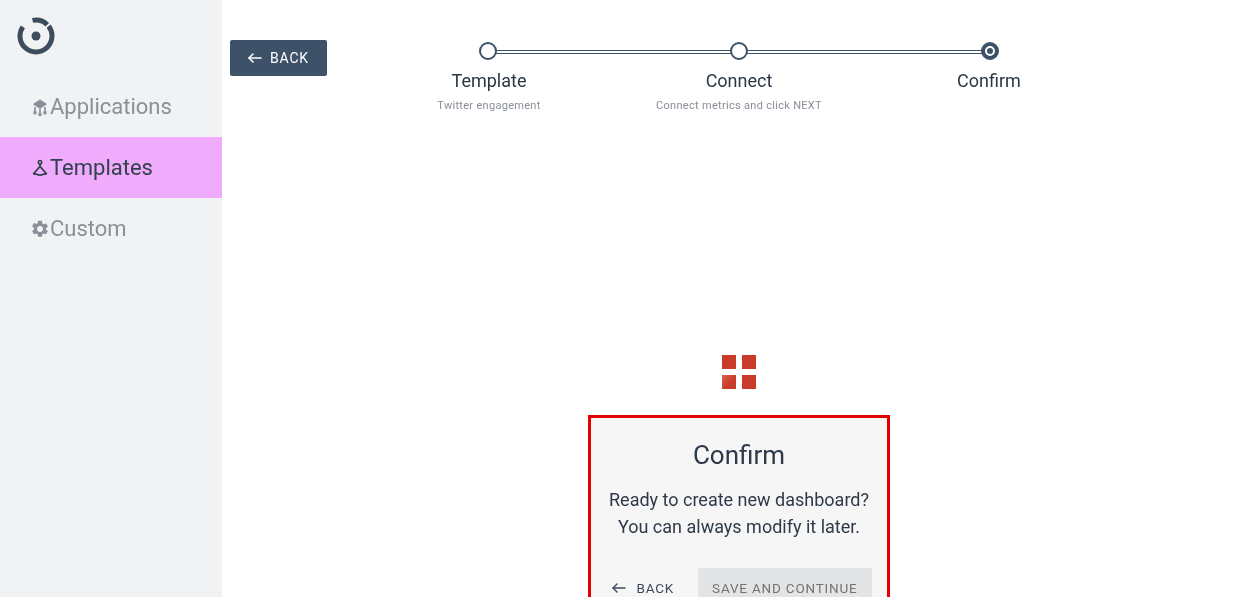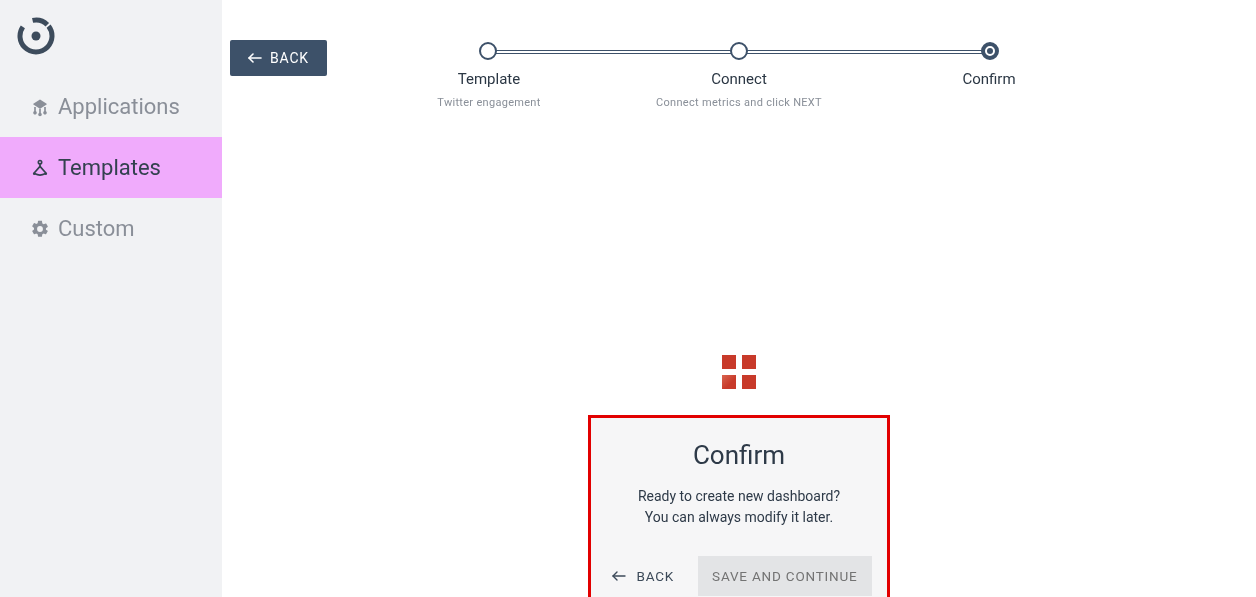--- a/index.html
+++ b/index.html
@@ -27,21 +27,21 @@
       padding: 16px;
     }
     .nav-item {
       display: flex;
       align-items: center;
       padding: 18px 16px 18px 30px;
       color: #8a8f98;
       font-size: 22px;
       font-weight: 400;
       cursor: pointer;
-      gap: 8px;
+      gap: 0;
     }
     .nav-item.active {
       background: #f0abfc;
       color: #33414f;
     }
     .nav-item .nav-icon {
       width: 20px;
       height: 20px;
       flex-shrink: 0;
     }
@@ -108,21 +108,21 @@
     }
     .stepper-v2 .dot.d1 { left: 0; }
     .stepper-v2 .dot.d2 { left: 50%; transform: translateX(-50%); }
     .stepper-v2 .dot.d3 { right: 0; border-width: 4px; }
     .stepper-v2 .dot.d3::after {
       content:""; position:absolute; width:6px; height:6px; background:#3d5169;
       border-radius:50%; top:50%; left:50%; transform:translate(-50%,-50%);
     }
     .stepper-v2 .labels { position:absolute; top:28px; left:0; right:0; }
     .stepper-v2 .lbl { position:absolute; text-align:center; }
-    .stepper-v2 .lbl .t { font-size:15px; color:#2b3744; }
+    .stepper-v2 .lbl .t { font-size:18px; color:#2b3744; }
     .stepper-v2 .lbl .s { font-size:11px; color:#898f98; margin-top:8px; letter-spacing:0.3px; }
     .stepper-v2 .lbl.l1 { left:-60px; width:140px; }
     .stepper-v2 .lbl.l2 { left:50%; width:220px; transform:translateX(-50%); }
     .stepper-v2 .lbl.l3 { right:-60px; width:140px; }
 
     .loader {
       position: absolute;
       left: 50%;
       top: 355px;
       transform: translateX(-50%);
@@ -151,21 +151,21 @@
       padding: 22px 12px 16px;
       text-align: center;
     }
     .confirm-title {
       font-size: 26px;
       font-weight: 400;
       color: #2e3a48;
       margin-bottom: 16px;
     }
     .confirm-text {
-      font-size: 14px;
+      font-size: 18px;
       color: #2e3a48;
       line-height: 1.5;
     }
     .confirm-actions {
       margin-top: 28px;
       display: flex;
       justify-content: center;
       gap: 18px;
       align-items: center;
     }

